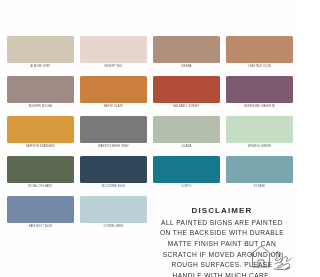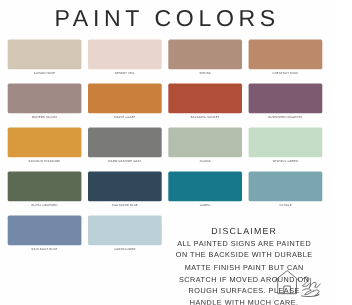--- a/index.html
+++ b/index.html
@@ -83,21 +83,21 @@
     left: 148px;
     top: 206px;
     width: 148px;
     text-align: center;
     color: #2e2e2e;
   }
 
   .disclaimer-title {
     font-size: 8px;
     letter-spacing: 1.1px;
-    font-weight: 400;
+    font-weight: 700;
     line-height: 1.35;
     margin-bottom: 1px;
   }
 
   .disclaimer-line {
     font-size: 6.6px;
     letter-spacing: 0.45px;
     line-height: 1.62;
     font-weight: 400;
     white-space: nowrap;
@@ -111,21 +111,20 @@
     width: 50px;
     height: 32px;
     opacity: 0.82;
   }
 </style>
 </head>
 <body>
 
 <div class="sheet">
 
-  <div class="title">PAINT COLORS</div>
 
   <div class="grid">
 
     <div class="row">
       <div class="cell">
         <div class="chip" style="background:#d2c6b4"></div>
         <div class="chip-label">ALMOND WISP</div>
       </div>
       <div class="cell">
         <div class="chip" style="background:#e8d5cd"></div>

